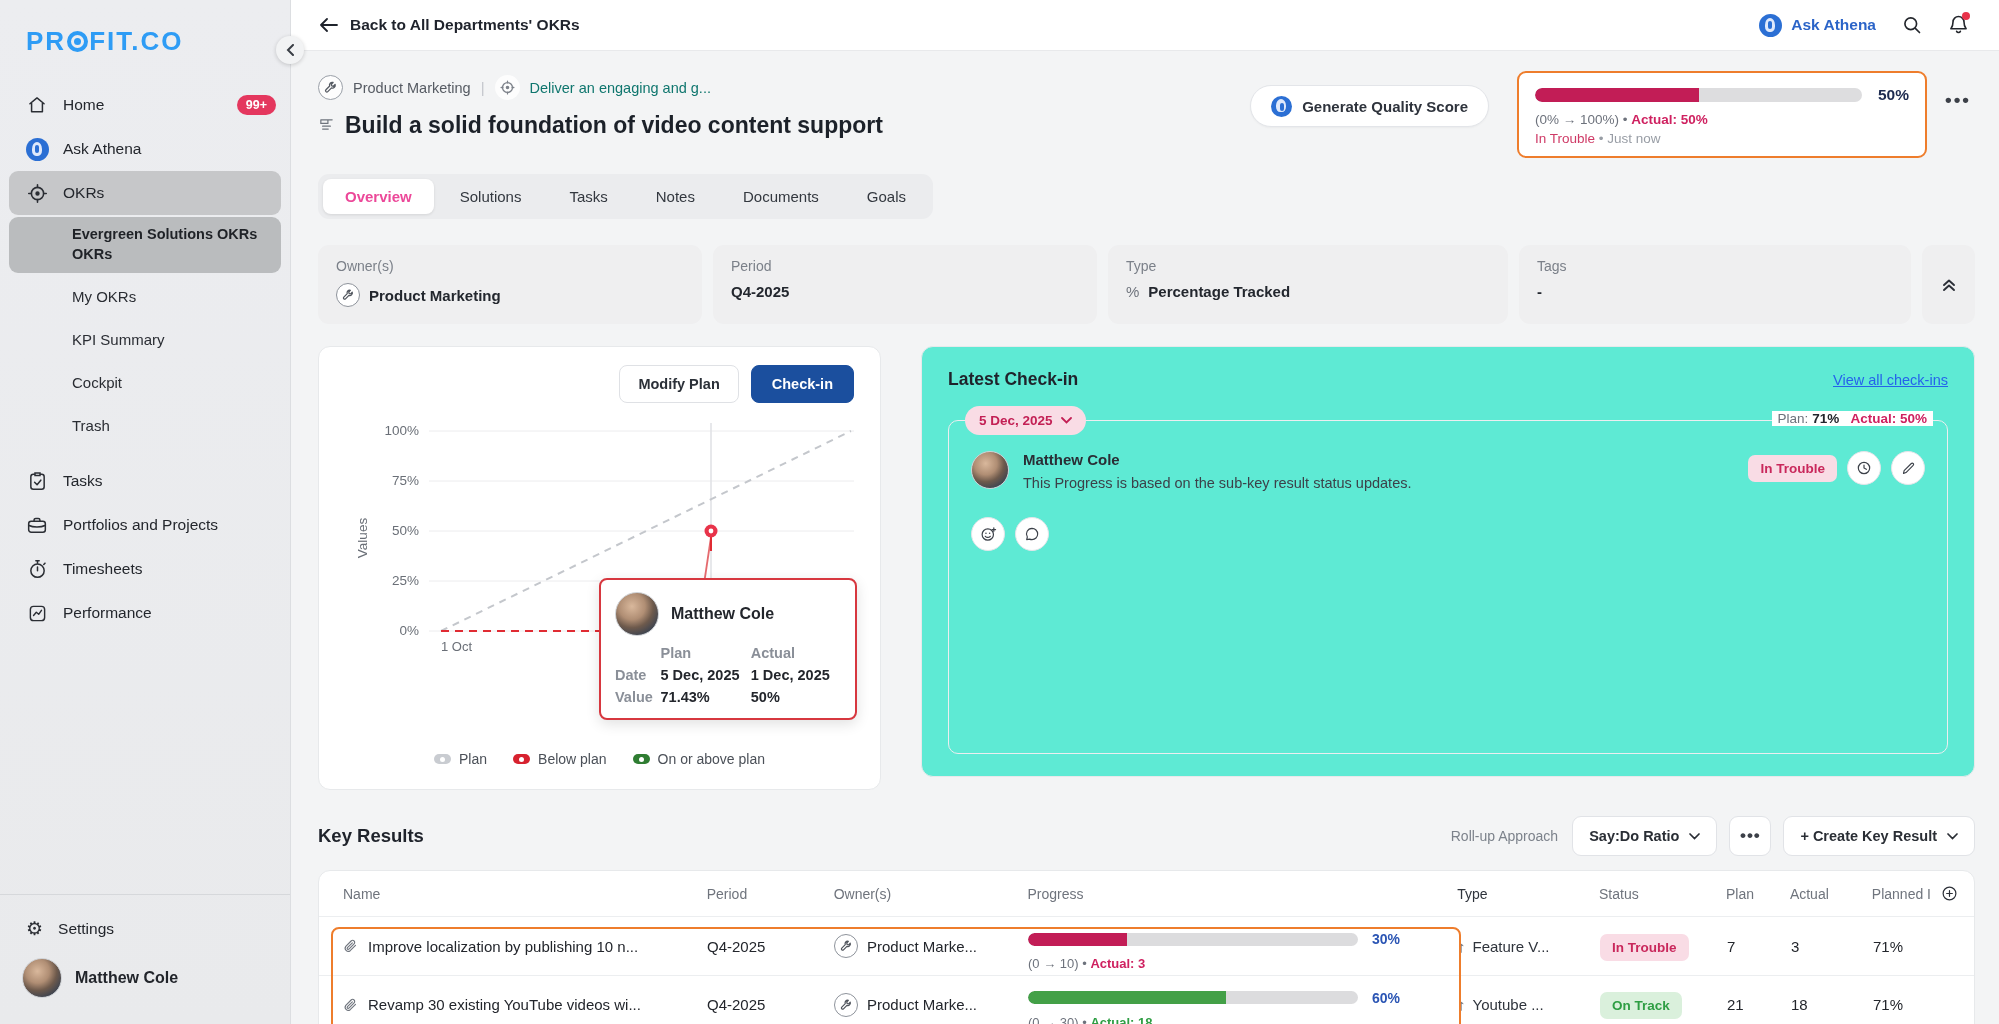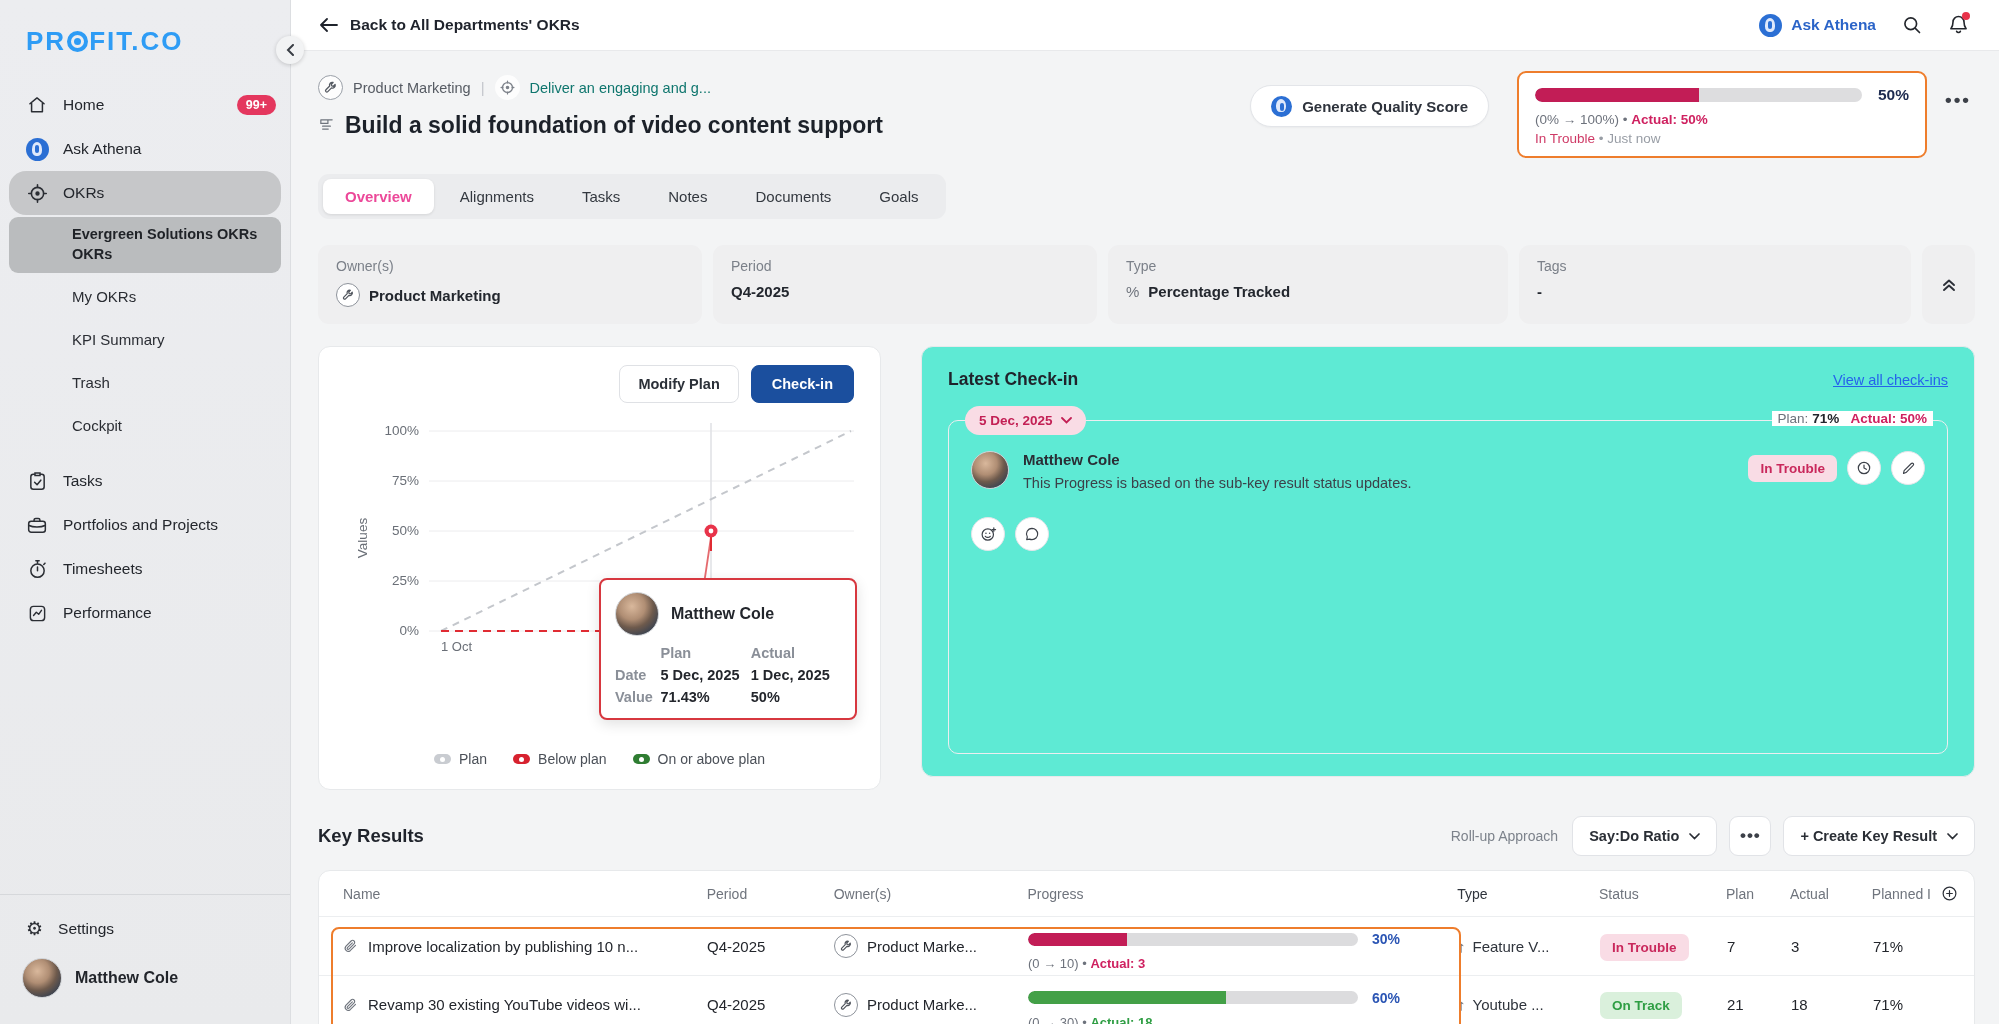--- a/index.html
+++ b/index.html
@@ -21,21 +21,21 @@
   .logo { padding:8px 0 26px 26px; font-size:26px; font-weight:bold; color:#2e9cf5; letter-spacing:2px; display:flex; align-items:center; }
   .logo .logo-o { display:inline-block; width:21px; height:21px; border:4px solid #2e9cf5; border-radius:50%; position:relative; margin:0 1px; }
   .logo .logo-o::after { content:""; position:absolute; left:50%; top:50%; width:7px; height:7px; margin:-3.5px 0 0 -3.5px; background:#2e9cf5; border-radius:50%; }
   .nav { flex:1; overflow:hidden; }
   .nav-item {
     display:flex; align-items:center; gap:15px;
     height:44px; padding:0 14px 0 26px; font-size:15.5px; color:#24272d;
     cursor:pointer; position:relative;
   }
   .nav-item .nico { width:22px; height:22px; display:flex; align-items:center; justify-content:center; color:#2b2e34; flex-shrink:0; }
-  .nav-item.sel { background:#c6c7c9; border-radius:17px; margin:0 9px; padding:0 5px 0 17px; }
+  .nav-item.sel { background:#c6c7c9; border-radius:9px; margin:0 9px; padding:0 5px 0 17px; }
   .nav-sub { padding-left:72px; height:43px; display:flex; align-items:center; font-size:15px; color:#2a2d33; cursor:pointer; }
   .nav-sub.sel {
     background:#babcbe; border-radius:9px; margin:2px 9px; padding:6px 10px 6px 63px;
     height:auto; min-height:56px; font-weight:bold; font-size:14.5px; line-height:1.35; color:#1f2227;
   }
   .badge {
     margin-left:auto; background:#e4375e; color:#fff; font-size:12.5px; font-weight:bold;
     border-radius:12px; padding:4px 9px; line-height:1;
   }
   .athena-circ { width:23px; height:23px; border-radius:50%; background:#2b6fd4; position:relative; overflow:hidden; flex-shrink:0;}
@@ -270,24 +270,24 @@
       <div class="nav-sub sel">
         <span>Evergreen Solutions OKRs OKRs</span>
       </div>
       <div class="nav-sub">
           <span>My OKRs</span>
         </div>
       <div class="nav-sub">
           <span>KPI Summary</span>
         </div>
       <div class="nav-sub">
+          <span>Cockpit</span>
+        </div>
+      <div class="nav-sub">
           <span>Trash</span>
-        </div>
-      <div class="nav-sub">
-          <span>Cockpit</span>
         </div>
 
       <div style="height:12px"></div>
       <div class="nav-item">
         <span class="nico">
           <svg width="19" height="20" viewBox="0 0 22 24" fill="none" stroke="currentColor" stroke-width="1.8">
               <rect x="3" y="4" width="16" height="18" rx="3"></rect>
               <path d="M8 2.5 h6 v3 h-6 z" fill="#eceDf0"></path>
               <path d="M7.5 13.5 l3 3 l4.5 -5.5" stroke-linecap="round" stroke-linejoin="round"></path>
             </svg>
@@ -415,21 +415,21 @@
             <span class="when">• Just now</span>
           </div>
         </div>
 
         <button class="top-dots">•••</button>
       </div>
 
       
       <div class="tabs-wrap">
         <button class="tab active">Overview</button>
-        <button class="tab">Alignments</button>
+        <button class="tab">Solutions</button>
         <button class="tab">Tasks</button>
         <button class="tab">Notes</button>
         <button class="tab">Documents</button>
         <button class="tab">Goals</button>
       </div>
 
       
       <div class="meta-row">
         <div class="meta-card w1">
           <div class="meta-label">Owner(s)</div>

